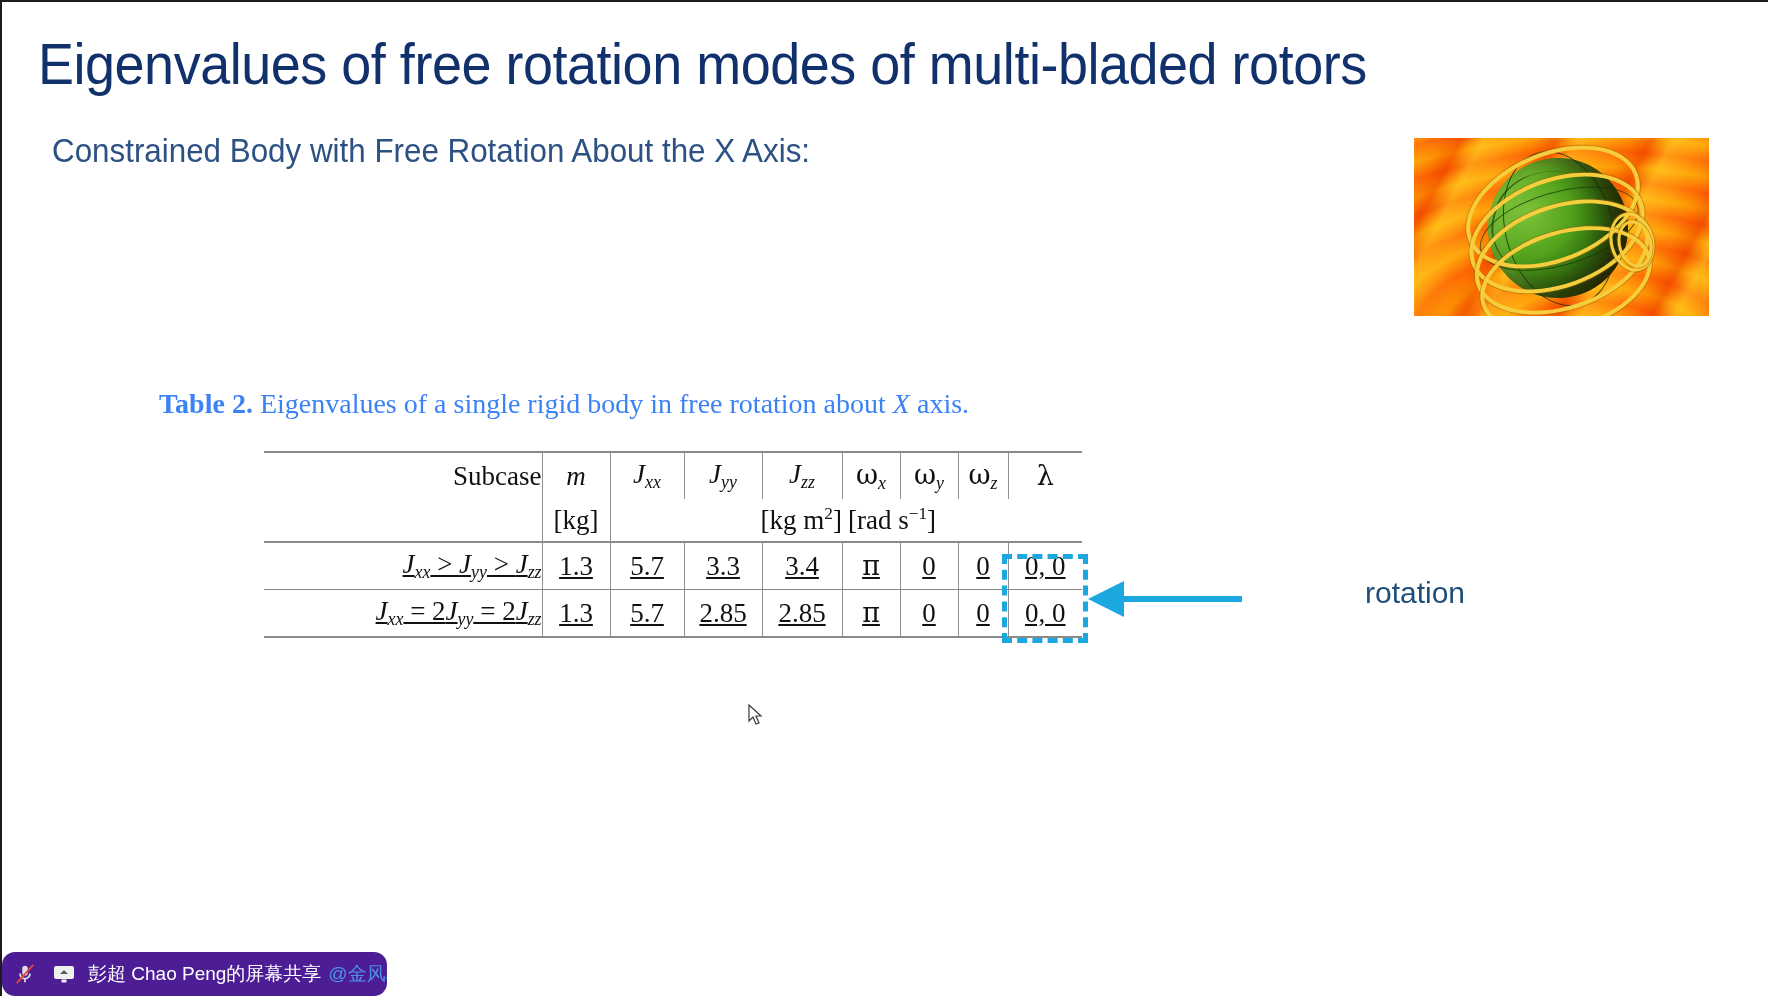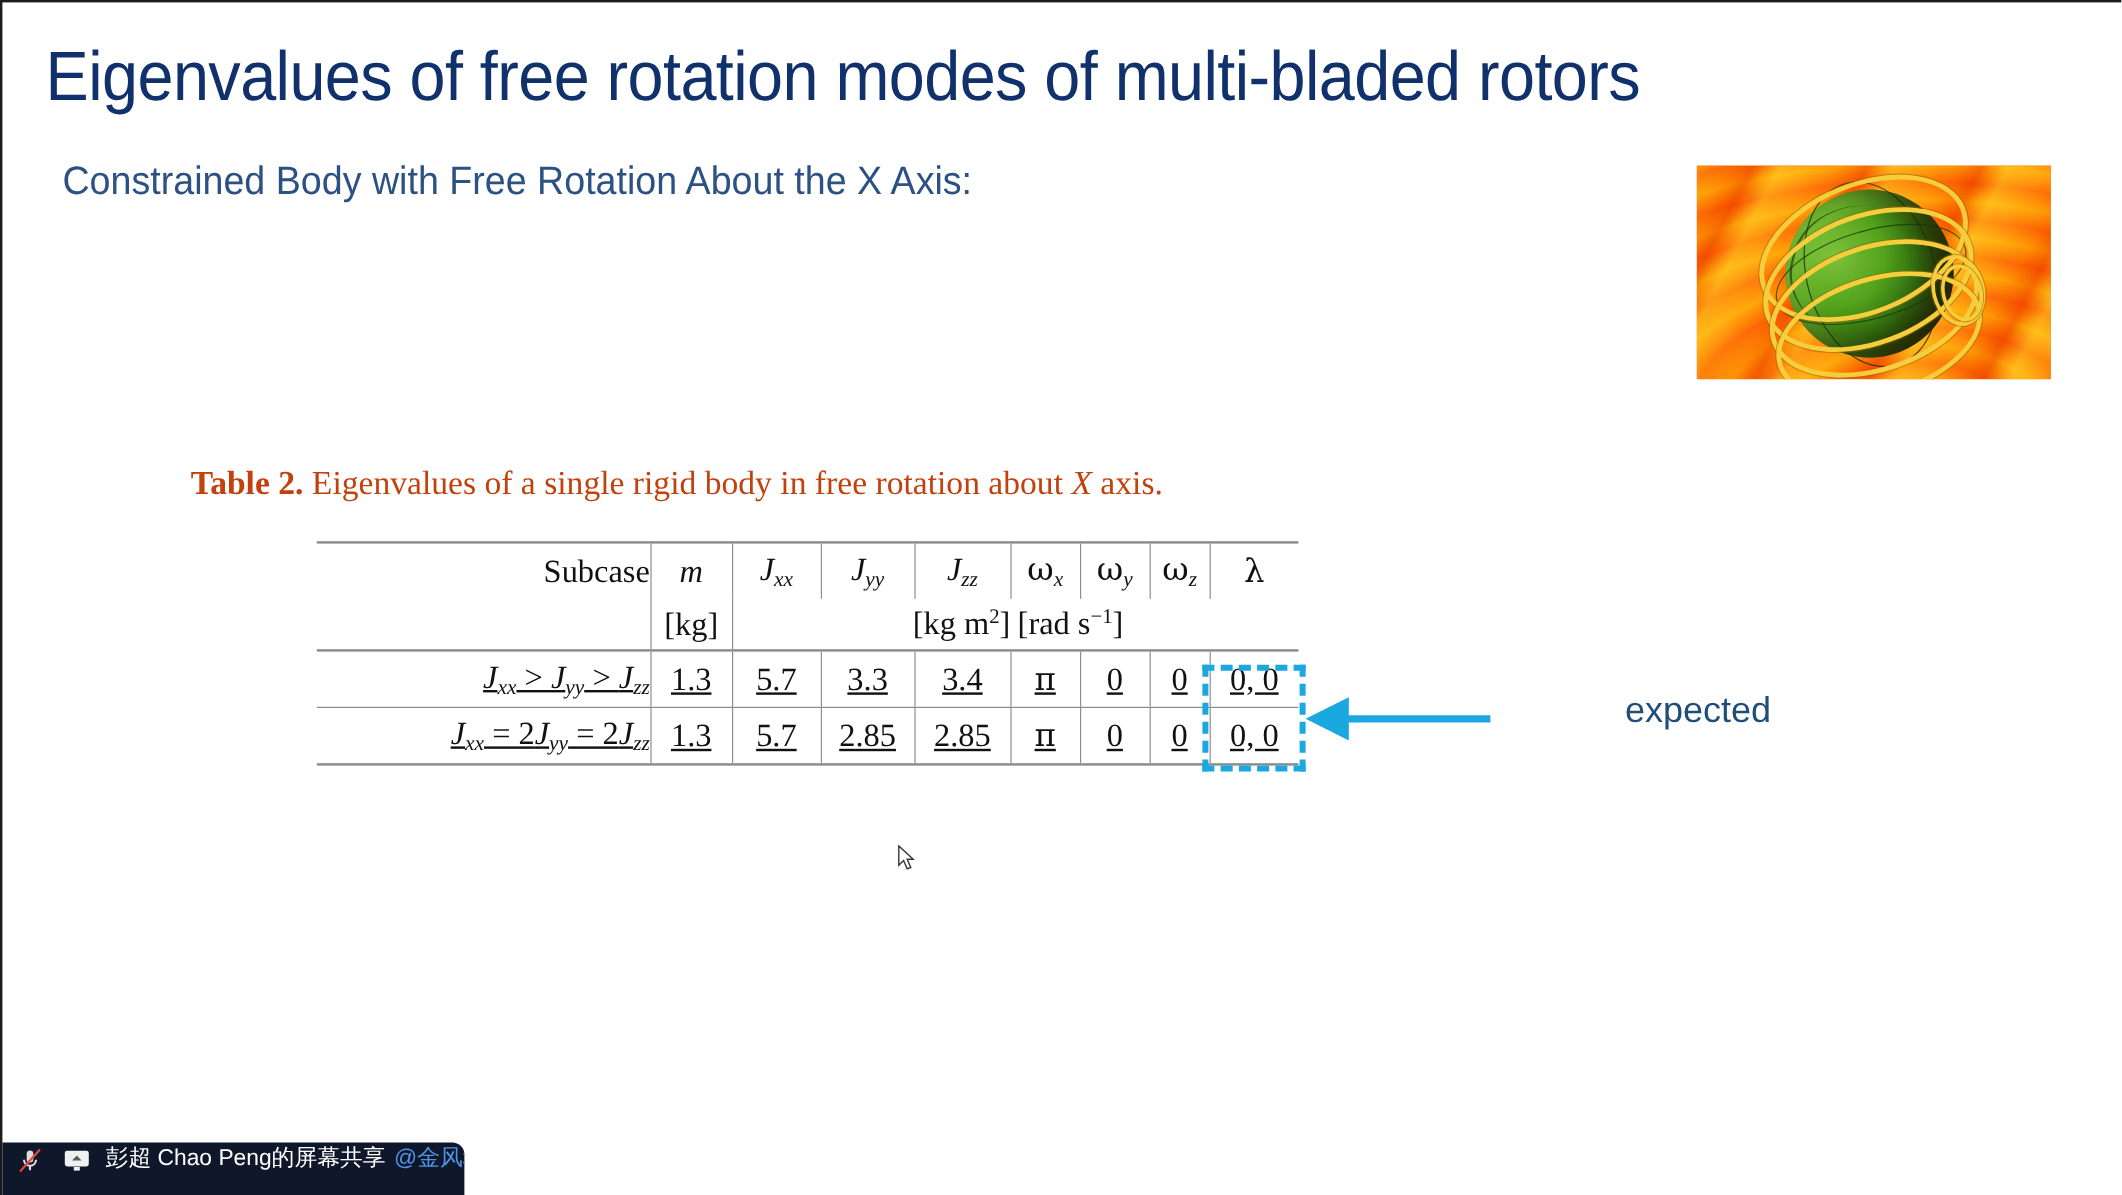--- a/index.html
+++ b/index.html
@@ -133,21 +133,21 @@
   #figure .s5 { left: 196px; top: 74px; width: 44px;  height: 60px;  transform: rotate(-14deg); border-width: 3px; }
   #figure .s6 { left: 204px; top: 82px; width: 34px;  height: 48px;  transform: rotate(-14deg); border-width: 3px; }
 
   
   #caption {
     position: absolute;
     left: 157px;
     top: 386px;
     font-family: "Liberation Serif", serif;
     font-size: 28px;
-    color: #c2410c;
+    color: #3b82f6;
     white-space: nowrap;
   }
   #caption .cap-strong { font-weight: bold; }
   #caption .cap-it { font-style: italic; }
 
   
   #table-wrap {
     position: absolute;
     left: 262px;
     top: 449px;
@@ -231,27 +231,28 @@
     height: 22px;
   }
 
   
   #taskbar {
     position: absolute;
     left: 0;
     bottom: 0;
     width: 385px;
     height: 44px;
-    background: #0f172a;
+    background: #4c1d95;
     border-top-right-radius: 10px;
     display: flex;
-    align-items: flex-start;
+    align-items: center;
     padding: 0 12px 0 8px;
     gap: 9px;
     overflow: hidden;
+    border-radius: 13px;
   }
   #taskbar .tb-icon {
     width: 30px; height: 30px;
     display: flex; align-items: center; justify-content: center;
     flex: 0 0 auto;
     position: relative;
   }
   #taskbar .tb-text {
     color: #ffffff;
     font-size: 19px;
@@ -400,21 +401,21 @@
   </div>
 
   <div id="highlight-box"></div>
 
   <svg id="arrow" viewBox="0 0 160 44">
     <line x1="158" y1="22" x2="36" y2="22" stroke="#1ba7e0" stroke-width="6"></line>
     <polygon points="4,22 40,4 40,40" fill="#1ba7e0"></polygon>
   </svg>
 
   <div id="annotation">
-    <div>expected</div>
+    <div>rotation</div>
   </div>
 
   <svg id="cursor" viewBox="0 0 16 22">
     <path d="M1,1 L1,17 L5,13 L8,20 L11,19 L8,12 L13,12 Z" fill="#ffffff" stroke="#3a3a3a" stroke-width="1.2"></path>
   </svg>
 
   <div id="taskbar">
     <div class="tb-icon">
       <svg viewBox="0 0 24 24" width="22" height="22" aria-hidden="true">
         <rect x="9" y="3" width="6" height="11" rx="3" fill="#dcdcdc"></rect>

